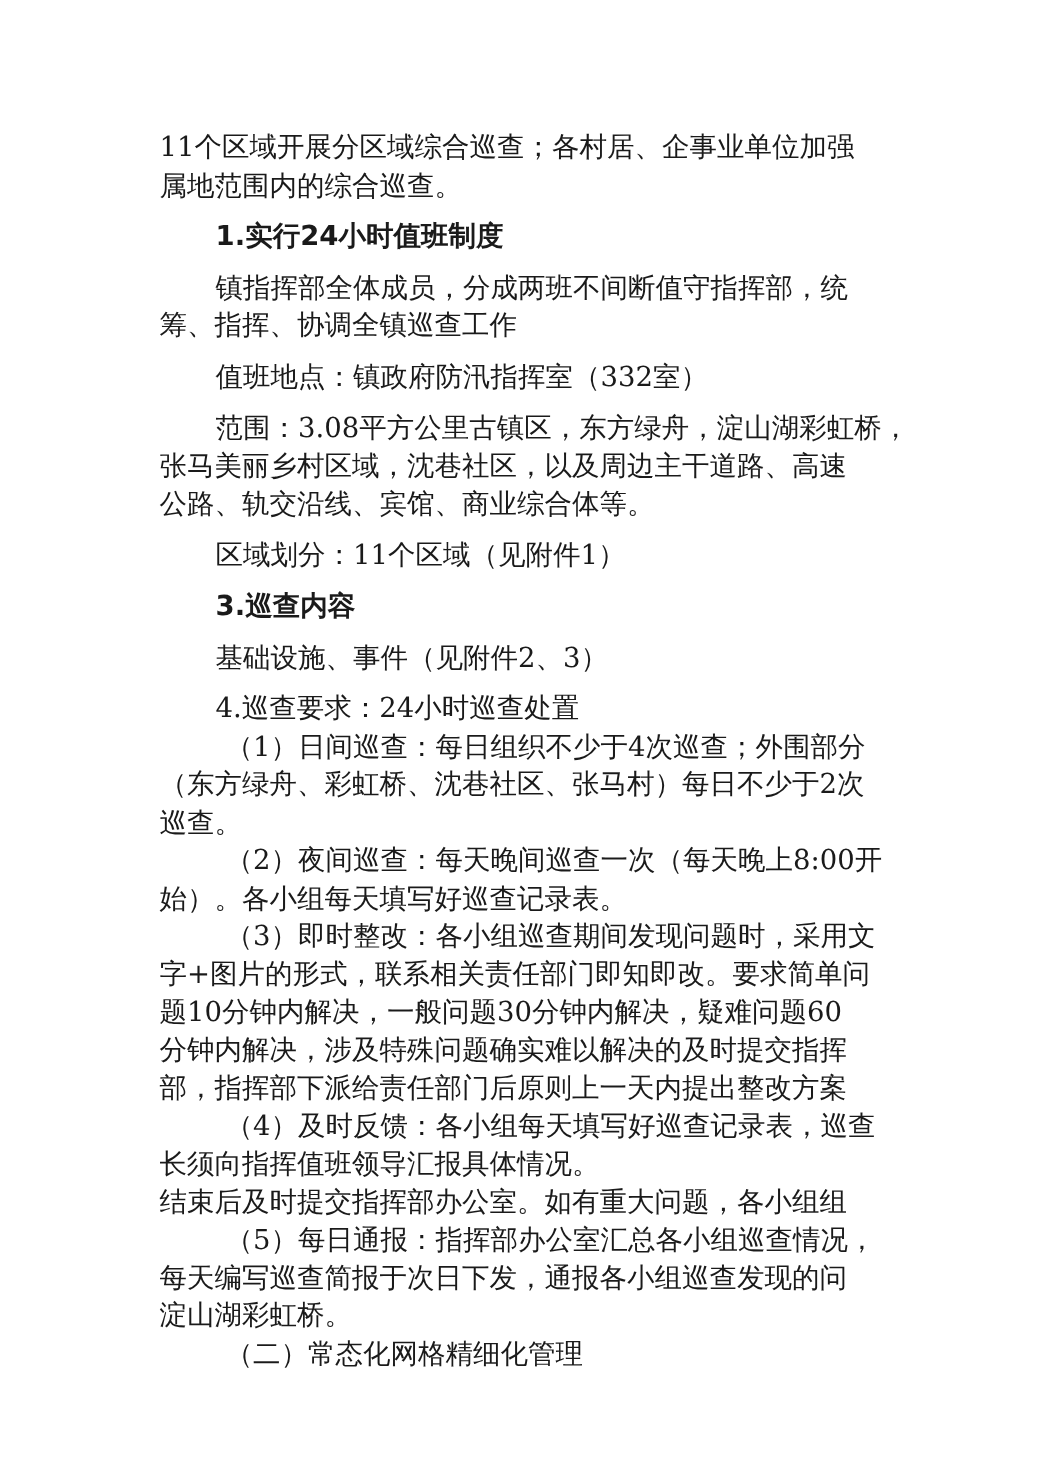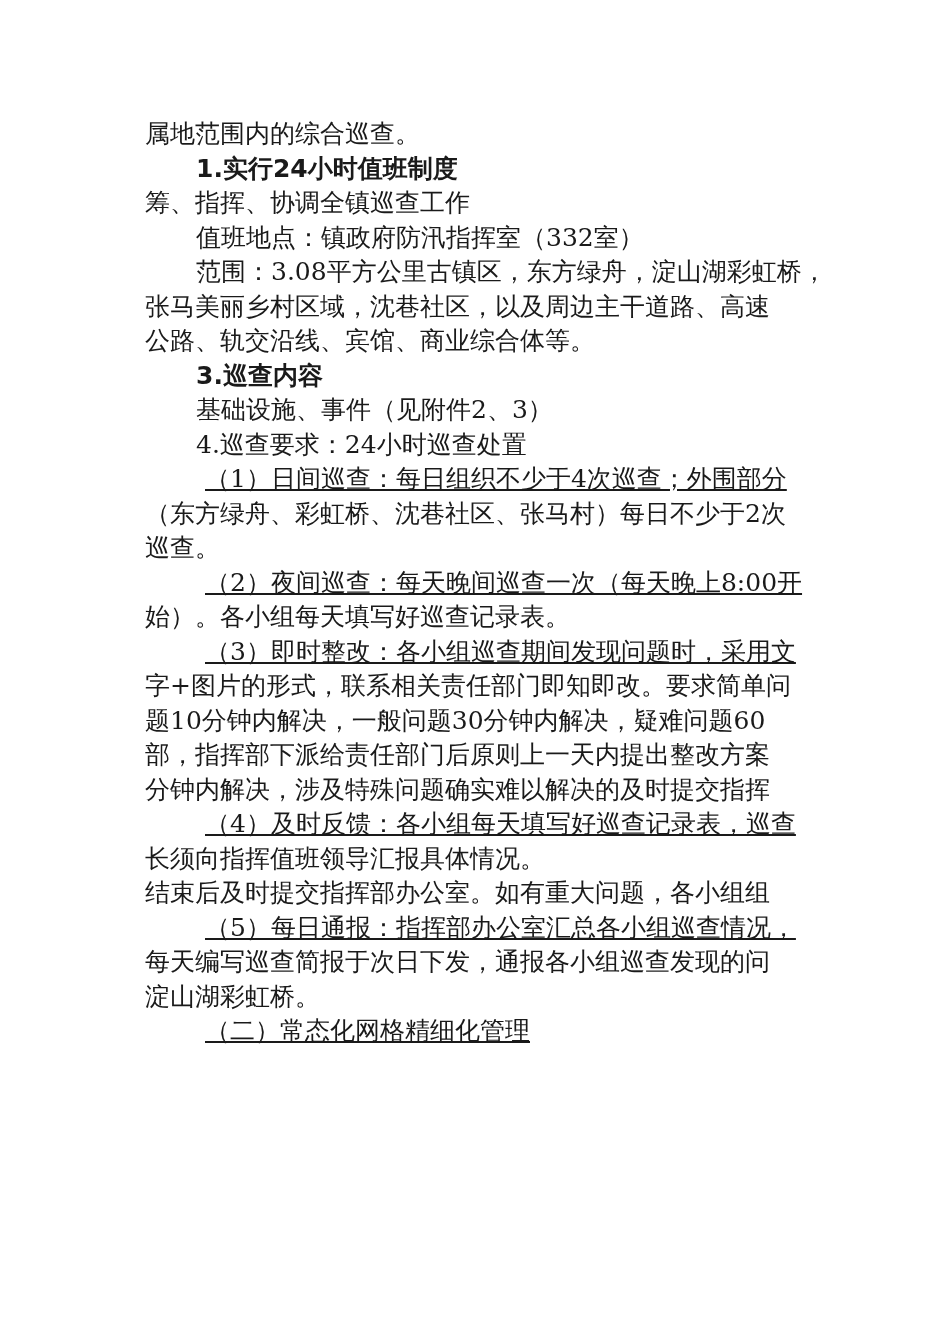--- a/index.html
+++ b/index.html
@@ -12,51 +12,54 @@
       font-family: "DejaVu Serif", "Liberation Serif", serif;
       font-size: 25px;
       color: #1a1a1a;
     }
     .line {
       height: 34.5px;
       line-height: 34.5px;
       white-space: nowrap;
       overflow: visible;
     }
-    .indent { padding-left: 51px; }
-    .indent2 { padding-left: 60px; text-decoration: underline; }
+    .indent { padding-left: 51px; margin-top: 12px; }
+    .indent2 { padding-left: 60px; }
     .heading {
       font-family: "DejaVu Sans", "Liberation Sans", sans-serif;
       font-weight: bold;
     }
   </style>
 </head>
 <body>
 
 <div class="page">
+  <div class="line">11个区域开展分区域综合巡查；各村居、企事业单位加强</div>
   <div class="line">属地范围内的综合巡查。</div>
   <div class="line indent heading">1.实行24小时值班制度</div>
+  <div class="line indent">镇指挥部全体成员，分成两班不间断值守指挥部，统</div>
   <div class="line">筹、指挥、协调全镇巡查工作</div>
   <div class="line indent">值班地点：镇政府防汛指挥室（332室）</div>
   <div class="line indent">范围：3.08平方公里古镇区，东方绿舟，淀山湖彩虹桥，</div>
   <div class="line">张马美丽乡村区域，沈巷社区，以及周边主干道路、高速</div>
   <div class="line">公路、轨交沿线、宾馆、商业综合体等。</div>
+  <div class="line indent">区域划分：11个区域（见附件1）</div>
   <div class="line indent heading">3.巡查内容</div>
   <div class="line indent">基础设施、事件（见附件2、3）</div>
   <div class="line indent">4.巡查要求：24小时巡查处置</div>
   <div class="line indent2">（1）日间巡查：每日组织不少于4次巡查；外围部分</div>
   <div class="line">（东方绿舟、彩虹桥、沈巷社区、张马村）每日不少于2次</div>
   <div class="line">巡查。</div>
   <div class="line indent2">（2）夜间巡查：每天晚间巡查一次（每天晚上8:00开</div>
   <div class="line">始）。各小组每天填写好巡查记录表。</div>
   <div class="line indent2">（3）即时整改：各小组巡查期间发现问题时，采用文</div>
   <div class="line">字+图片的形式，联系相关责任部门即知即改。要求简单问</div>
   <div class="line">题10分钟内解决，一般问题30分钟内解决，疑难问题60</div>
+  <div class="line">分钟内解决，涉及特殊问题确实难以解决的及时提交指挥</div>
   <div class="line">部，指挥部下派给责任部门后原则上一天内提出整改方案</div>
-  <div class="line">分钟内解决，涉及特殊问题确实难以解决的及时提交指挥</div>
   <div class="line indent2">（4）及时反馈：各小组每天填写好巡查记录表，巡查</div>
   <div class="line">长须向指挥值班领导汇报具体情况。</div>
   <div class="line">结束后及时提交指挥部办公室。如有重大问题，各小组组</div>
   <div class="line indent2">（5）每日通报：指挥部办公室汇总各小组巡查情况，</div>
   <div class="line">每天编写巡查简报于次日下发，通报各小组巡查发现的问</div>
   <div class="line">淀山湖彩虹桥。</div>
   <div class="line indent2">（二）常态化网格精细化管理</div>
 </div>
 
 </body></html>

